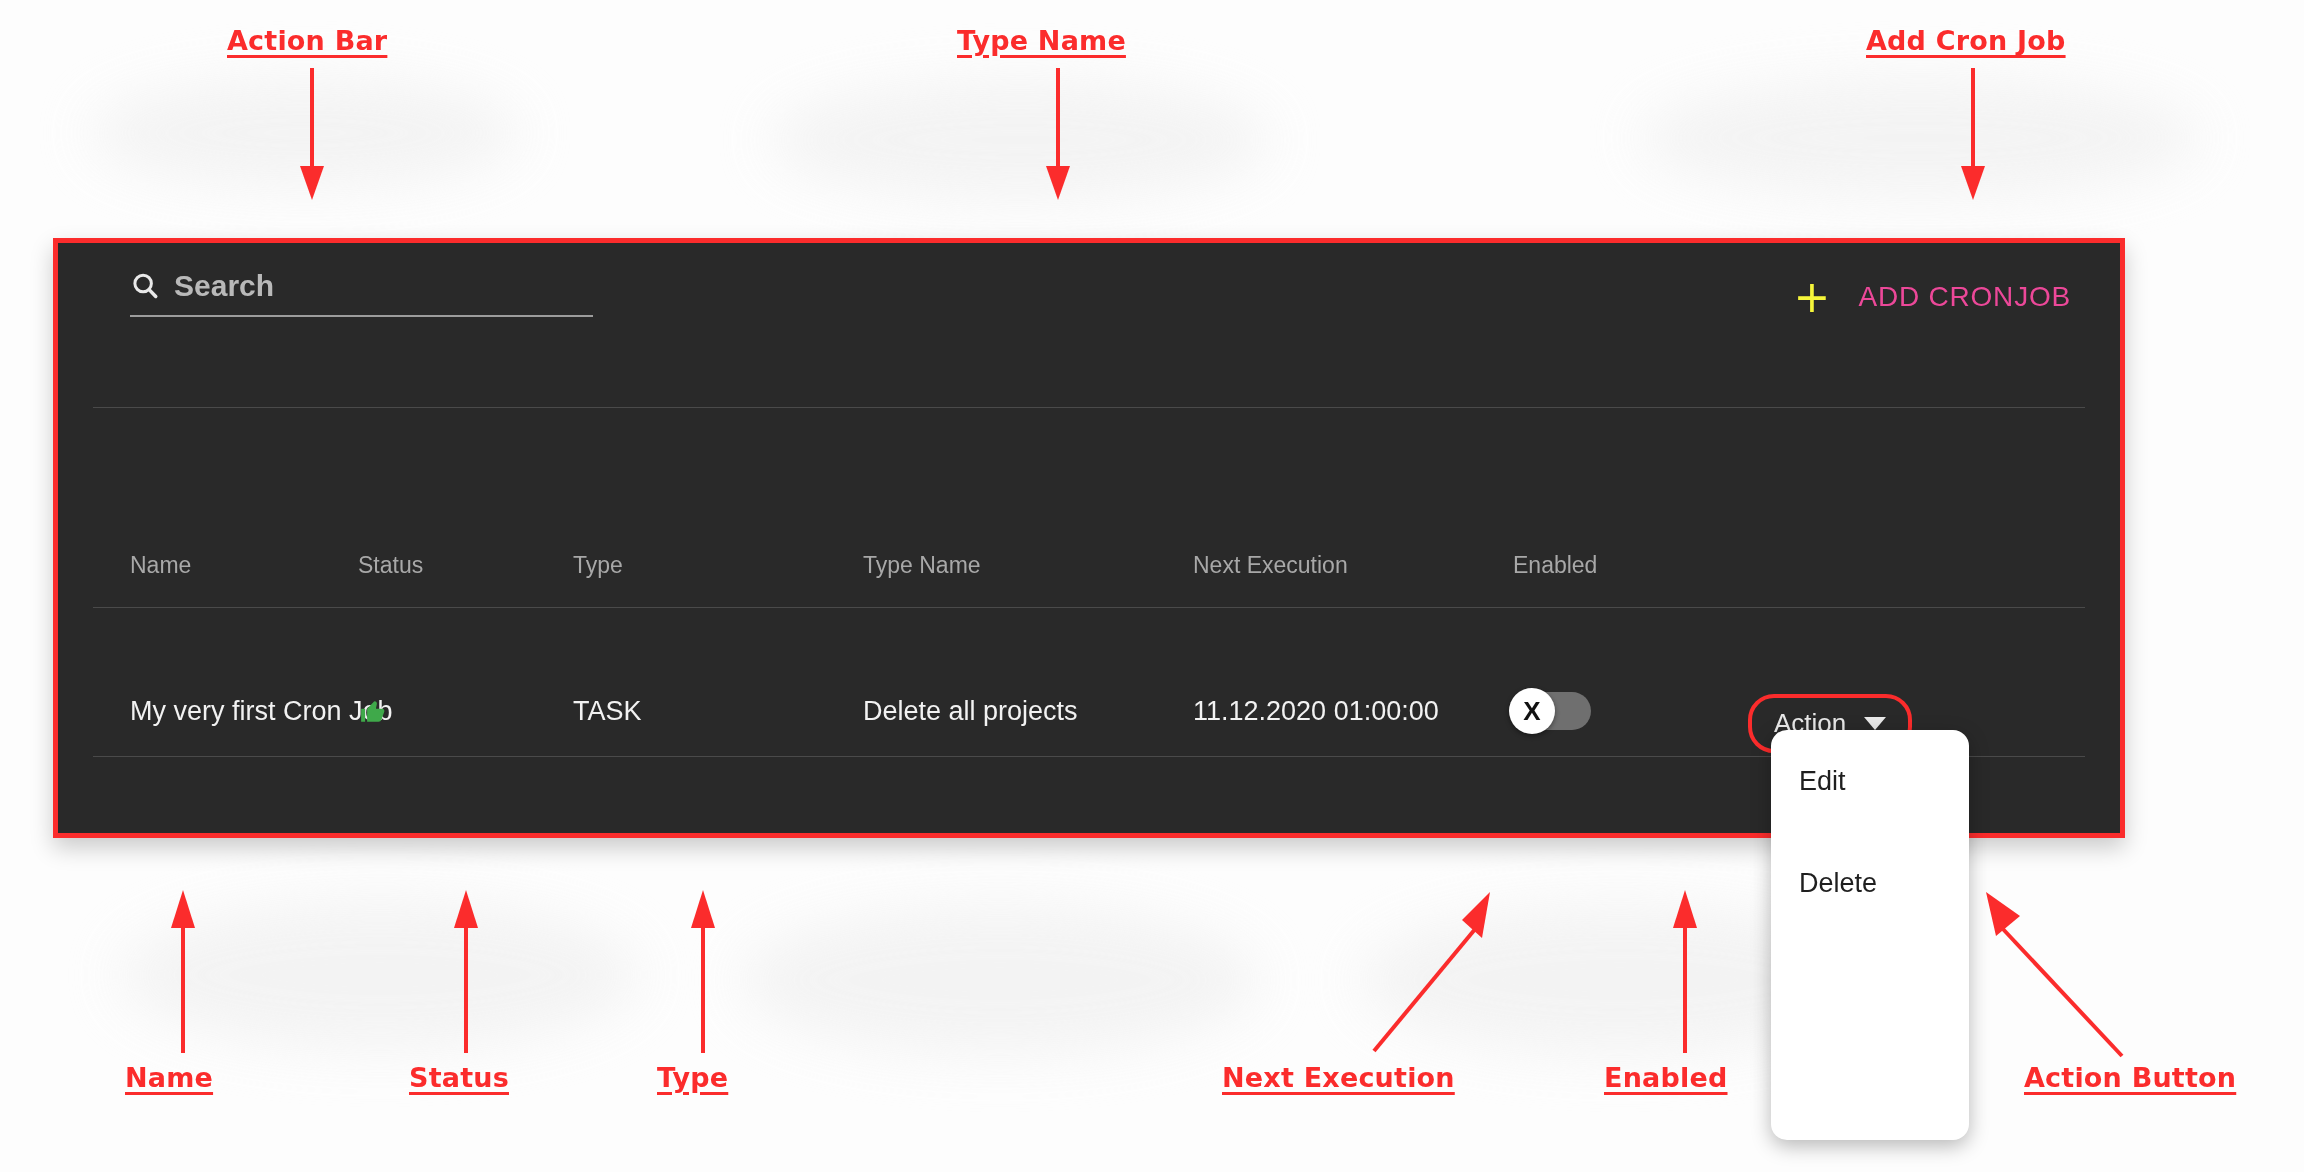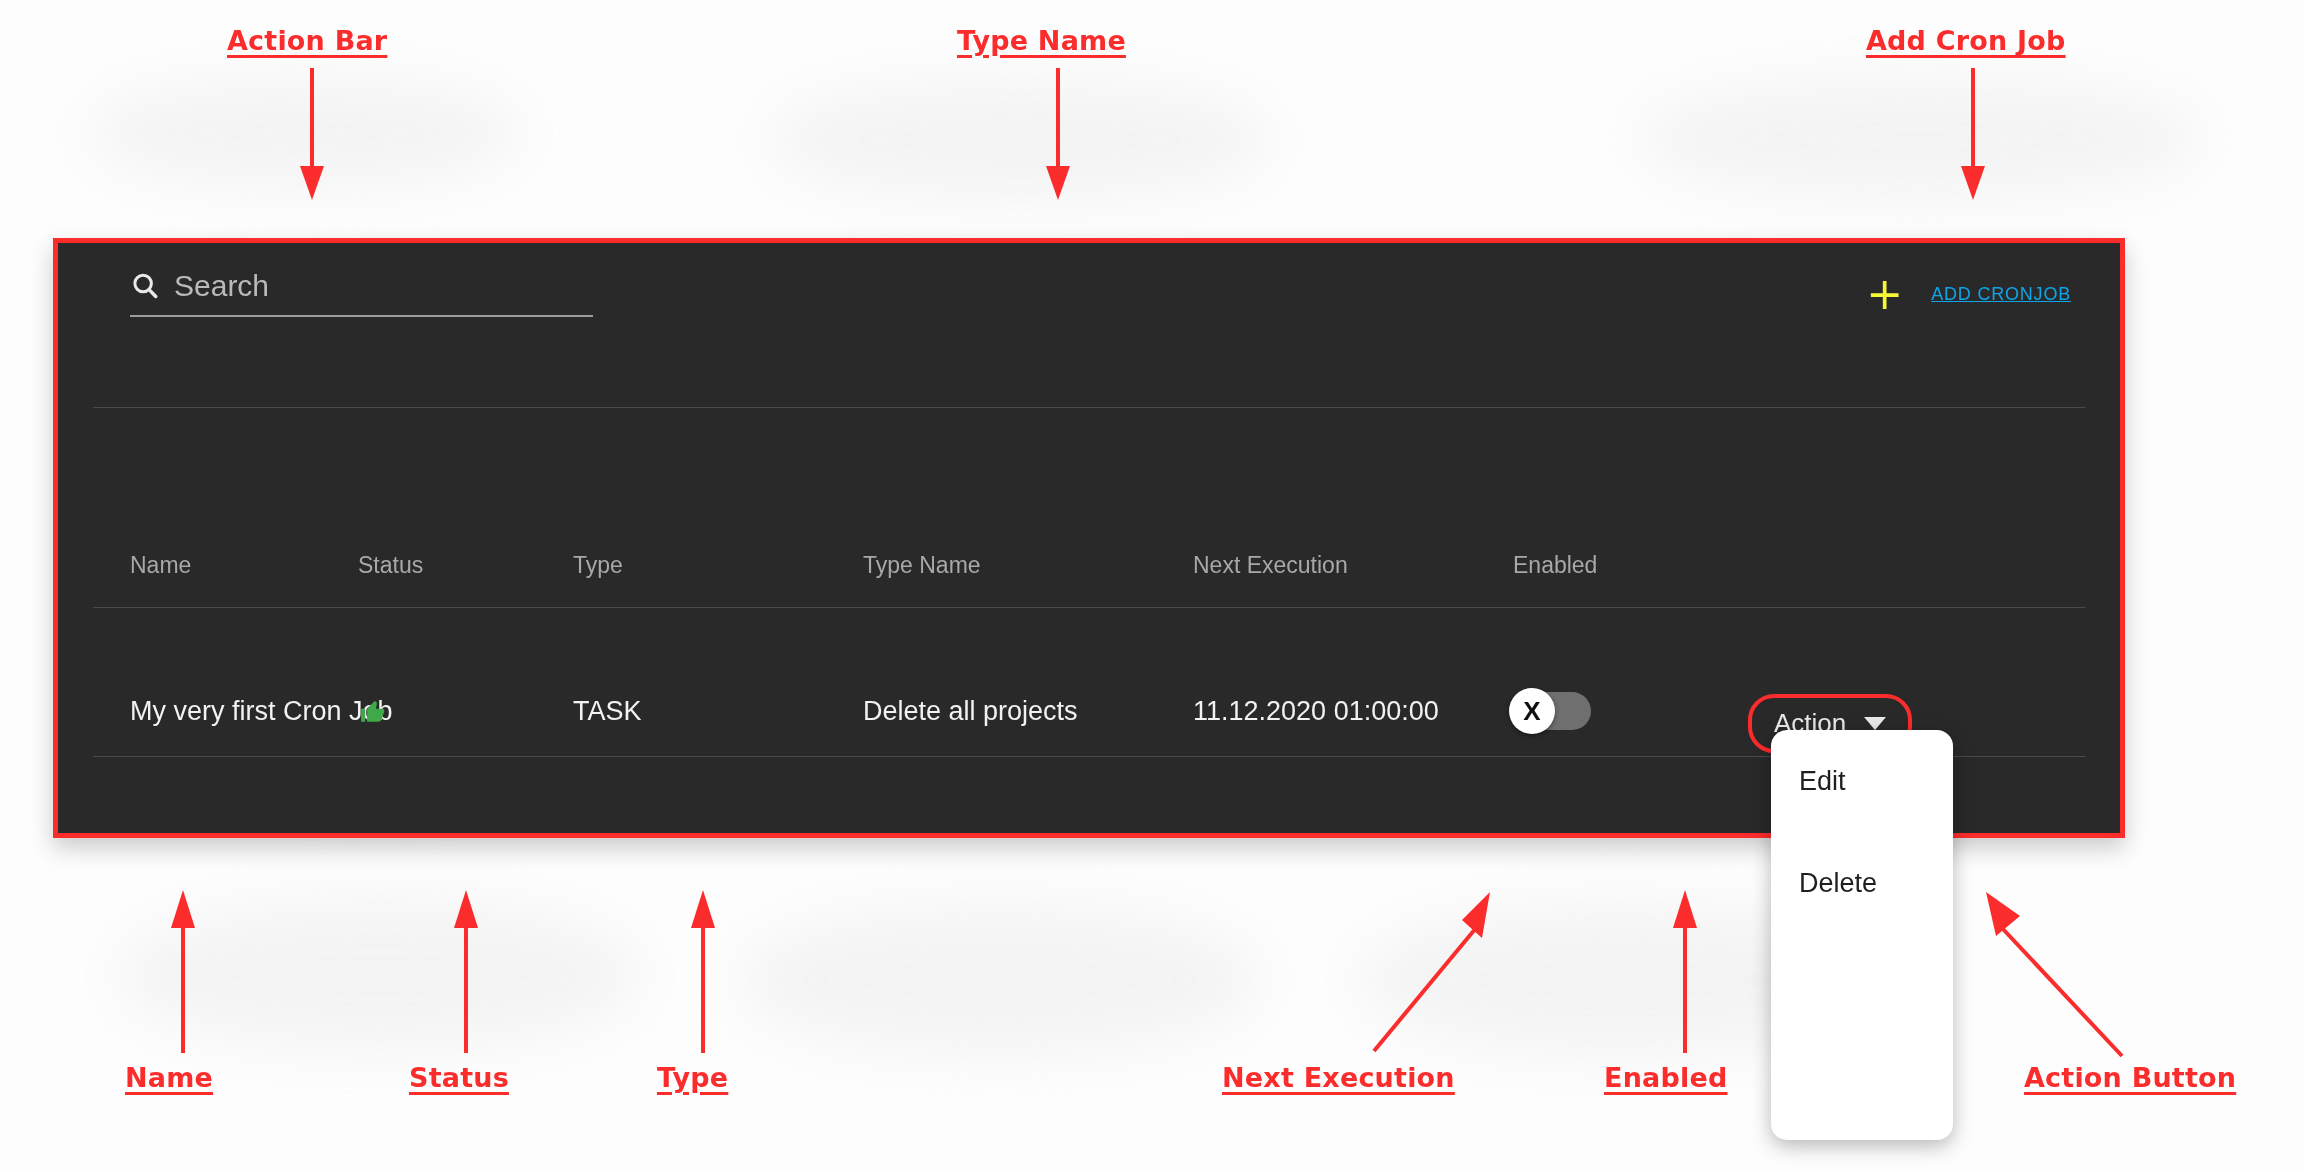--- a/index.html
+++ b/index.html
@@ -75,44 +75,44 @@
     padding-bottom: 14px;
     display: flex;
     align-items: center;
     gap: 14px;
   }
   .search-icon { width: 30px; height: 30px; display:block; flex: none; }
   .search-placeholder {
     color: #b9b9b9;
     font-size: 30px;
     line-height: 1;
+    font-weight: bold;
   }
 
   .add-cronjob {
     position: absolute;
     right: 35px;
     top: 32px;
     display: flex;
     align-items: center;
     gap: 28px;
     cursor: pointer;
     padding: 6px 14px;
   }
   .plus-icon {
     color: #f5f53a;
     font-size: 44px;
     line-height: 26px;
     font-weight: 400;
     font-family: "DejaVu Sans", sans-serif;
   }
   .add-cronjob-label {
-    color: #0ea5e9;
-    font-size: 18px;
+    color: #ec4899;
+    font-size: 28px;
     letter-spacing: .8px;
-    text-decoration: underline;
   }
 
   .rule {
     position: absolute;
     left: 35px;
     right: 35px;
     height: 1px;
     background: #4a4a4a;
   }
   #rule-top    { top: 164px; }
@@ -192,21 +192,21 @@
     border-left: 11px solid transparent;
     border-right: 11px solid transparent;
     border-top: 13px solid #e9e9e9;
   }
 
   
   #action-menu {
     position: absolute;
     left: 1771px;
     top: 730px;
-    width: 182px;
+    width: 198px;
     height: 410px;
     background: #ffffff;
     border-radius: 16px;
     box-shadow: 0 6px 20px rgba(0,0,0,.28);
     padding: 0;
     z-index: 40;
   }
   #action-menu .menu-item {
     height: 102.5px;
     display: flex;

